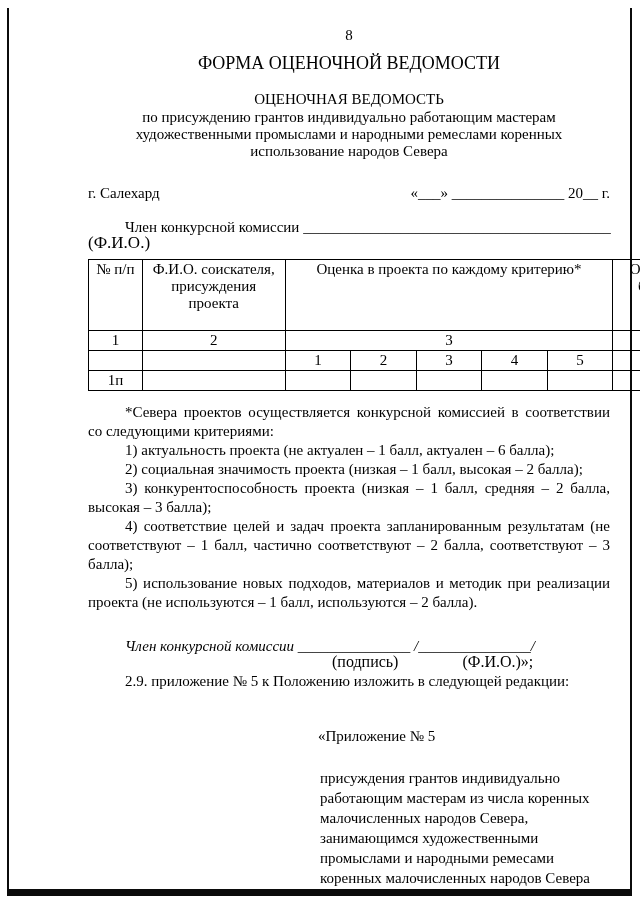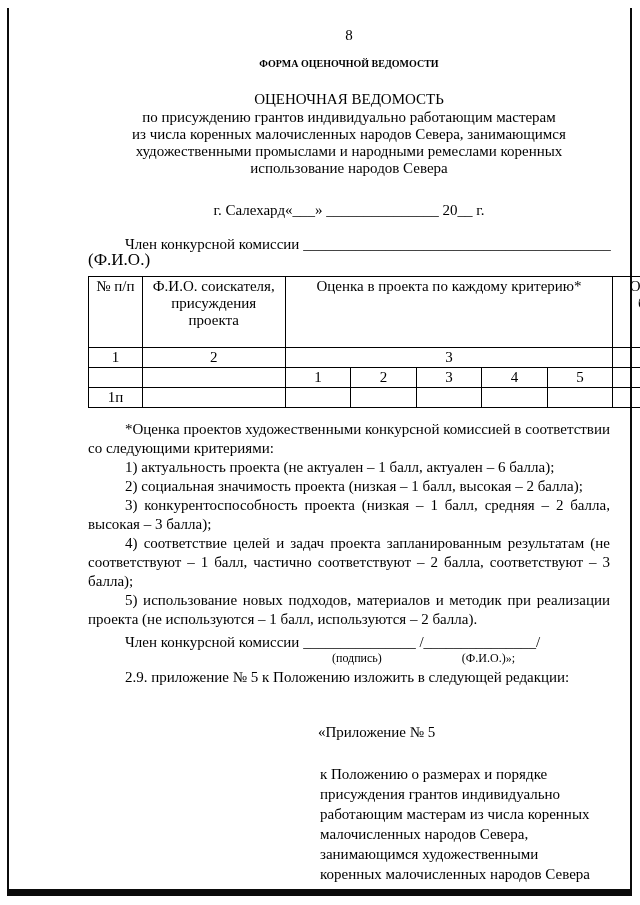--- a/index.html
+++ b/index.html
@@ -6,35 +6,35 @@
   body{
     width:640px;height:905px;overflow:hidden;background:#ffffff;color:#000;
     font-family:"Liberation Serif", serif;font-size:15px;position:relative;
   }
   .scan-edge{position:absolute;background:#0b0b0b;}
   .scan-left{left:7px;top:8px;width:2px;height:884px;}
   .scan-right{left:630px;top:8px;width:2px;height:884px;}
   .scan-bottom{left:7px;top:889px;width:625px;height:7px;}
   .content{position:absolute;left:88px;top:26px;width:522px;}
   .page-number{text-align:center;line-height:18px;}
-  .doc-title{margin:10px 0 0 0;text-align:center;font-weight:bold;font-size:10px;line-height:19px;}
+  .doc-title{margin:10px 0 0 0;text-align:center;font-weight:normal;font-size:18px;line-height:19px;}
   .subtitle{margin-top:17px;text-align:center;line-height:18px;}
   .intro{margin-top:1px;}
   .intro div{text-align:center;line-height:17px;}
-  .place-date{margin-top:24px;display:flex;justify-content:center;line-height:19px;}
+  .place-date{margin-top:24px;display:flex;justify-content:space-between;line-height:19px;}
   .member-line{margin-top:15px;padding-left:37px;line-height:19px;white-space:nowrap;}
   .member-caption{font-size:17px;line-height:12px;}
   table{border-collapse:collapse;margin-top:10px;width:605px;table-layout:fixed;}
   td{border:1px solid #000;text-align:center;vertical-align:top;padding:1px 2px;line-height:17px;font-size:15px;}
   tr.head td{height:68px;}
   tr.slim td{height:15px;}
   .notes{margin-top:12px;}
   .notes p{margin:0;text-indent:37px;text-align:justify;line-height:19px;}
-  .sig-line{margin-top:4px;padding-left:37px;line-height:19px;white-space:nowrap;}
-  .sig-captions{font-size:12px;line-height:12px;display:flex;gap:16px;}
+  .sig-line{margin-top:25px;padding-left:37px;line-height:19px;white-space:nowrap;font-style:italic;}
+  .sig-captions{font-size:16px;line-height:12px;display:flex;}
   .sig-captions .cap1{margin-left:244px;}
   .sig-captions .cap2{margin-left:64px;}
   .clause{margin:4px 0 0 0;text-indent:37px;line-height:19px;}
   .appendix-title{margin-top:36px;margin-left:230px;line-height:19px;}
   .appendix-block{margin-top:22px;margin-left:232px;}
   .appendix-block div{line-height:20px;}
 </style>
 </head>
 <body>
 
@@ -47,21 +47,20 @@
   <div class="content">
 
     <div class="page-number">8</div>
 
     <div class="doc-title">ФОРМА ОЦЕНОЧНОЙ ВЕДОМОСТИ</div>
 
     <div class="subtitle">ОЦЕНОЧНАЯ ВЕДОМОСТЬ</div>
 
     <div class="intro">
       <div>по присуждению грантов индивидуально работающим мастерам</div>
-      <div>из числа коренных малочисленных народов Севера, занимающимся</div>
       <div>художественными промыслами и народными ремеслами коренных</div>
       <div>использование народов Севера</div>
     </div>
 
     <div class="place-date">
       <span>г. Салехард</span>
       <span>«___» _______________ 20__ г.</span>
     </div>
 
     <div class="member-line">
@@ -111,41 +110,41 @@
           <td></td>
           <td></td>
           <td></td>
           <td></td>
           <td></td>
         </tr>
       </tbody>
     </table>
 
     <div class="notes">
-      <p>*Оценка проектов художественными конкурсной комиссией в соответствии со следующими критериями:</p>
+      <p>*Севера проектов осуществляется конкурсной комиссией в соответствии со следующими критериями:</p>
       <p>1) актуальность проекта (не актуален – 1 балл, актуален – 6 балла);</p>
       <p>2) социальная значимость проекта (низкая – 1 балл, высокая – 2 балла);</p>
       <p>3) конкурентоспособность проекта (низкая – 1 балл, средняя – 2 балла, высокая – 3 балла);</p>
       <p>4) соответствие целей и задач проекта запланированным результатам (не соответствуют – 1 балл, частично соответствуют – 2 балла, соответствуют – 3 балла);</p>
       <p>5) использование новых подходов, материалов и методик при  реализации проекта (не используются – 1 балл, используются – 2 балла).</p>
     </div>
 
     <div class="sig-line">Член конкурсной комиссии _______________ /_______________/</div>
     <div class="sig-captions">
       <span class="cap1">(подпись)</span>
       <span class="cap2">(Ф.И.О.)»;</span>
     </div>
 
     <p class="clause">2.9. приложение № 5 к Положению изложить в следующей редакции:</p>
 
     <div class="appendix-title">«Приложение № 5</div>
 
     <div class="appendix-block">
-      <div>к Положению о размерах и порядке</div>
       <div>присуждения грантов индивидуально</div>
       <div>работающим мастерам из числа коренных</div>
       <div>малочисленных народов Севера,</div>
       <div>занимающимся художественными</div>
+      <div>промыслами и народными ремесами</div>
       <div>коренных малочисленных народов Севера</div>
     </div>
 
   </div>
 </div>
 
 </body></html>

